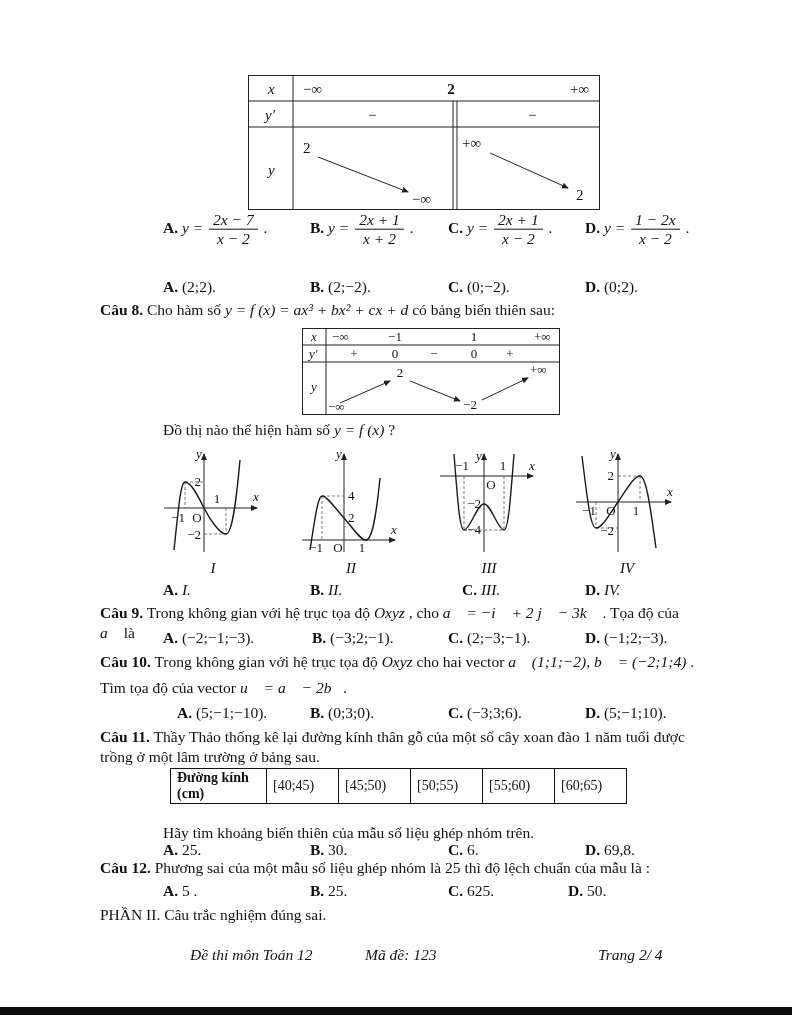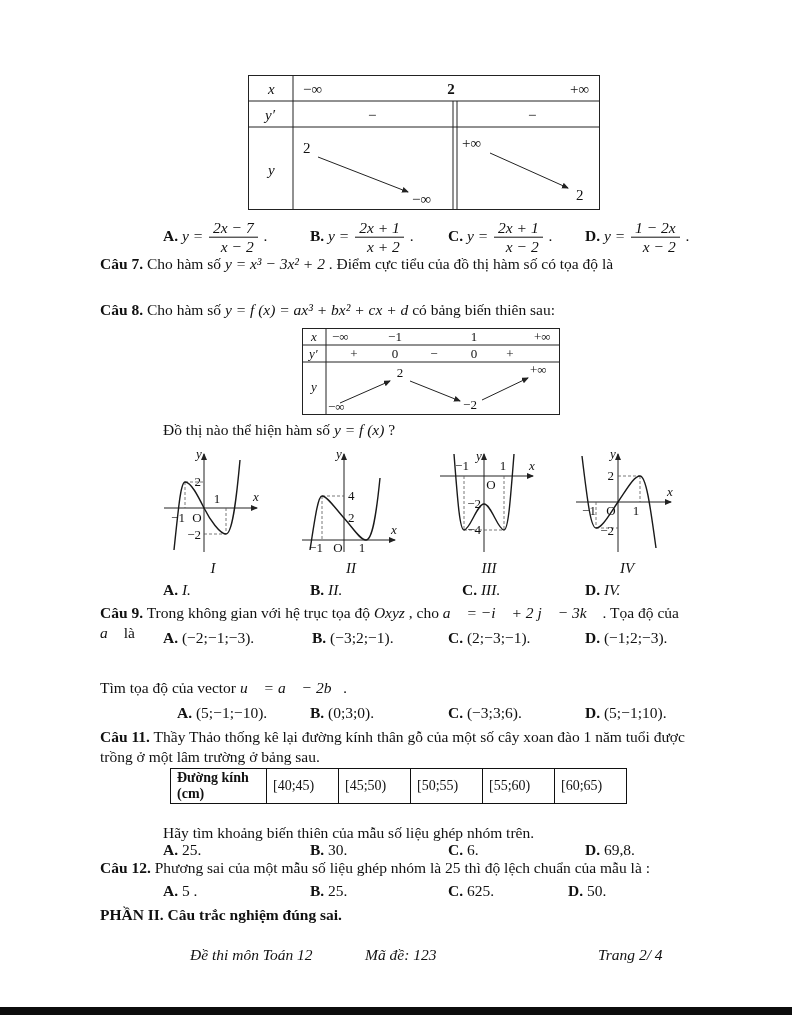--- a/index.html
+++ b/index.html
@@ -7,21 +7,21 @@
   .page{position:relative;width:792px;height:1024px;background:#fff;margin:0 auto;
         font-family:"Liberation Serif",serif;color:#111;font-size:15.5px;overflow:hidden}
   .abs{position:absolute}
   .lbl{font-weight:700}
   .math{font-style:italic}
   .qtext{line-height:20px}
   .optrow{position:absolute;left:0;width:792px;height:22px}
   .optrow .opt{position:absolute;top:0;white-space:nowrap}
   .optrow-tall{height:46px}
   .optrow-tall .opt{top:50%;transform:translateY(-50%)}
-  .frac{display:inline-block;vertical-align:middle;text-align:right;line-height:1.15;margin:12px 2px}
+  .frac{display:inline-block;vertical-align:middle;text-align:center;line-height:1.15;margin:12px 2px}
   .frac .num{display:block;border-bottom:1px solid #111;padding:0 4px}
   .frac .den{display:block;padding:0 4px}
   table.freq{border-collapse:collapse;font-size:14px;text-align:left}
   table.freq th,table.freq td{border:1px solid #111;padding:1px 6px}
   table.freq th.c0{width:96px;font-weight:700}
   table.freq th.iv{width:72px;font-weight:400}
   .numeral{text-align:center;font-size:15px;margin-top:0}
   .footer-text{font-style:italic}
   svg text{font-family:"Liberation Serif",serif;font-size:15px;fill:#111}
   svg.sm text{font-size:13px}
@@ -57,21 +57,21 @@
     <text x="280" y="45">−</text>
     <text class="math" x="20" y="100">y</text>
     <text x="55" y="78">2</text>
     <text x="164" y="129">−∞</text>
     <text x="214" y="73">+∞</text>
     <text x="328" y="125">2</text>
     <line class="tline" x1="70" y1="82" x2="160" y2="117" marker-end="url(#ah)"></line>
     <line class="tline" x1="242" y1="78" x2="320" y2="113" marker-end="url(#ah)"></line>
   </svg>
 
-  <div class="optrow optrow-tall" style="top:214px">
+  <div class="optrow optrow-tall" style="top:206px">
     <span class="opt" style="left:163px">
       <b class="lbl">A.</b>
       <span class="math">y =</span>
       <span class="frac"><span class="num math">2x − 7</span><span class="den math">x − 2</span></span>
       <span>.</span>
     </span>
     <span class="opt" style="left:310px">
       <b class="lbl">B.</b>
       <span class="math">y =</span>
       <span class="frac"><span class="num math">2x + 1</span><span class="den math">x + 2</span></span>
@@ -84,22 +84,25 @@
       <span>.</span>
     </span>
     <span class="opt" style="left:585px">
       <b class="lbl">D.</b>
       <span class="math">y =</span>
       <span class="frac"><span class="num math">1 − 2x</span><span class="den math">x − 2</span></span>
       <span>.</span>
     </span>
   </div>
 
-  <div class="abs qtext" style="left:100px;top:254px;width:600px">
-    <b class="lbl">Câu 7.</b><span> Cho hàm số </span><span class="math">y = x³ − 3x² + 2</span><span> . Điểm cực tiểu của đồ thị hàm số có tọa độ là</span>
+  <div class="optrow" style="top:278px">
+    <span class="opt" style="left:163px"><b class="lbl">A.</b> <span>(2;2).</span></span>
+    <span class="opt" style="left:310px"><b class="lbl">B.</b> <span>(2;−2).</span></span>
+    <span class="opt" style="left:448px"><b class="lbl">C.</b> <span>(0;−2).</span></span>
+    <span class="opt" style="left:585px"><b class="lbl">D.</b> <span>(0;2).</span></span>
   </div>
 
   <div class="abs qtext" style="left:100px;top:300px;width:600px">
     <b class="lbl">Câu 8.</b><span> Cho hàm số </span><span class="math">y = f (x) = ax³ + bx² + cx + d</span><span> có bảng biến thiên sau:</span>
   </div>
 
   <svg class="abs sm" style="left:302px;top:328px" width="258" height="87" viewBox="0 0 258 87">
     <rect x="0.5" y="0.5" width="257" height="86" fill="none" stroke="#222"></rect>
     <line class="tline" x1="24" y1="0" x2="24" y2="87"></line>
     <line class="tline" x1="0" y1="17" x2="258" y2="17"></line>
@@ -207,20 +210,23 @@
   <div class="abs qtext" style="left:100px;top:603px;width:600px">
     <b class="lbl">Câu 9.</b><span> Trong không gian với hệ trục tọa độ </span><span class="math">Oxyz</span><span> , cho </span><span class="math">a⃗ = −i⃗ + 2 j⃗ − 3k⃗</span><span> . Tọa độ của </span><span class="math">a⃗</span><span> là</span>
   </div>
   <div class="optrow" style="top:629px">
     <span class="opt" style="left:163px"><b class="lbl">A.</b> <span>(−2;−1;−3).</span></span>
     <span class="opt" style="left:312px"><b class="lbl">B.</b> <span>(−3;2;−1).</span></span>
     <span class="opt" style="left:448px"><b class="lbl">C.</b> <span>(2;−3;−1).</span></span>
     <span class="opt" style="left:585px"><b class="lbl">D.</b> <span>(−1;2;−3).</span></span>
   </div>
 
+  <div class="abs qtext" style="left:100px;top:652px;width:600px">
+    <b class="lbl">Câu 10.</b><span> Trong không gian với hệ trục tọa độ </span><span class="math">Oxyz</span><span> cho hai vector </span><span class="math">a⃗ (1;1;−2), b⃗ = (−2;1;4)</span><span> .</span>
+  </div>
   <div class="abs qtext" style="left:100px;top:678px;width:600px">
     <span>Tìm tọa độ của vector </span><span class="math">u⃗ = a⃗ − 2b⃗.</span>
   </div>
   <div class="optrow" style="top:704px">
     <span class="opt" style="left:177px"><b class="lbl">A.</b> <span>(5;−1;−10).</span></span>
     <span class="opt" style="left:310px"><b class="lbl">B.</b> <span>(0;3;0).</span></span>
     <span class="opt" style="left:448px"><b class="lbl">C.</b> <span>(−3;3;6).</span></span>
     <span class="opt" style="left:585px"><b class="lbl">D.</b> <span>(5;−1;10).</span></span>
   </div>
 
@@ -252,21 +258,21 @@
   <div class="abs qtext" style="left:100px;top:858px;width:600px">
     <b class="lbl">Câu 12.</b><span> Phương sai của một mẫu số liệu ghép nhóm là 25 thì độ lệch chuẩn của mẫu là :</span>
   </div>
   <div class="optrow" style="top:882px">
     <span class="opt" style="left:163px"><b class="lbl">A.</b> <span>5 .</span></span>
     <span class="opt" style="left:310px"><b class="lbl">B.</b> <span>25.</span></span>
     <span class="opt" style="left:448px"><b class="lbl">C.</b> <span>625.</span></span>
     <span class="opt" style="left:568px"><b class="lbl">D.</b> <span>50.</span></span>
   </div>
 
-  <div class="abs" style="left:100px;top:906px;font-weight:700">
+  <div class="abs" style="left:100px;top:906px;font-weight:400">
     <span>PHẦN II. Câu trắc nghiệm đúng sai.</span>
   </div>
 
   <div class="abs footer-text" style="left:190px;top:946px"><span>Đề thi môn Toán 12</span></div>
   <div class="abs footer-text" style="left:365px;top:946px"><span>Mã đề: 123</span></div>
   <div class="abs footer-text" style="left:598px;top:946px"><span>Trang 2/ 4</span></div>
 
   <div class="abs botbar" style="left:0;top:1007px;width:792px;height:8px"></div>
 
 </div>

